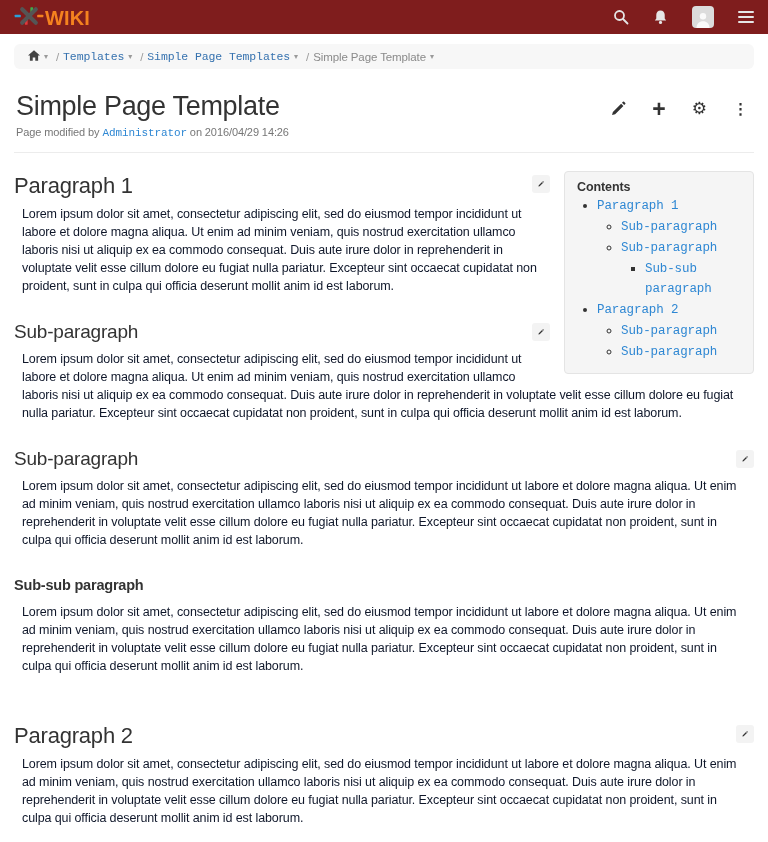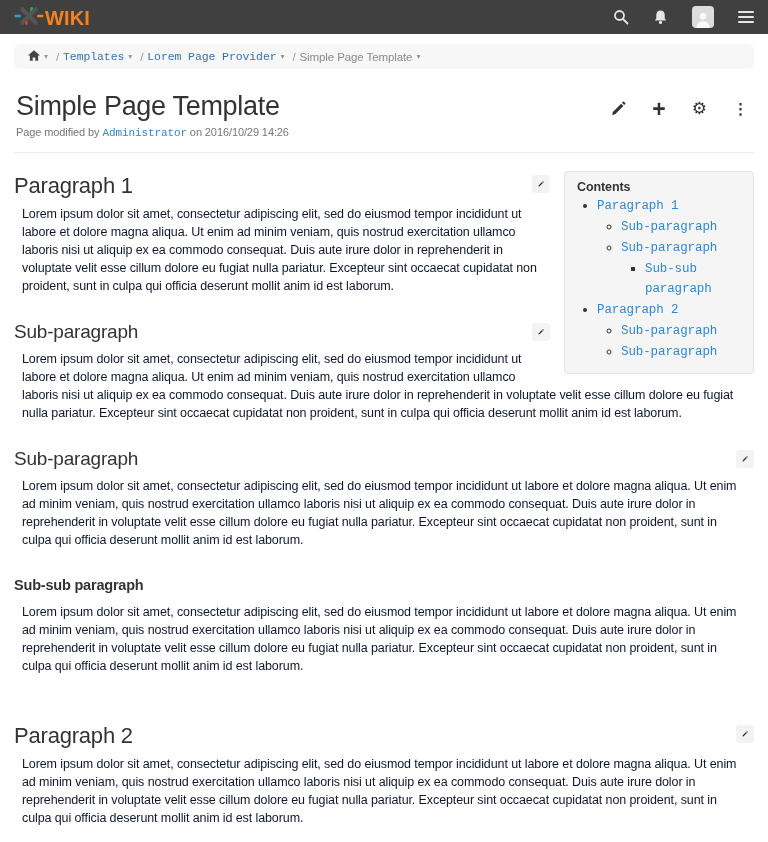--- a/index.html
+++ b/index.html
@@ -7,21 +7,21 @@
   body {
     width:768px;
     font-family:"Liberation Sans","DejaVu Sans",sans-serif;
     font-size:12.5px; color:#333; background:#fff;
     letter-spacing:-0.1px;
   }
   a { text-decoration:none; cursor:pointer;font-family:Liberation Mono, monospace; }
 
   
   .navbar {
-    height:34px; background:#404040; display:flex;
+    height:34px; background:#7f1d1d; display:flex;
     align-items:center; justify-content:space-between; padding:0 14px;
   }
   .logo { display:flex; align-items:center; gap:1px; }
   .logo-wiki {
     color:#f5821f; font-weight:bold; font-size:21px; letter-spacing:0.2px;
     transform:scaleX(.95); transform-origin:left center; line-height:1;
   }
   .nav-icons { display:flex; align-items:center; gap:24px; }
   .nav-btn { background:none; border:0; padding:0; cursor:pointer; display:flex; align-items:center; }
   .avatar {
@@ -136,21 +136,21 @@
         </svg></a>
       <span class="bc-caret">▾</span>
     </span>
     <span class="bc-sep">/</span>
     <span class="bc-item">
       <a class="bc-link">Templates</a>
       <span class="bc-caret">▾</span>
     </span>
     <span class="bc-sep">/</span>
     <span class="bc-item">
-      <a class="bc-link">Lorem Page Provider</a>
+      <a class="bc-link">Simple Page Templates</a>
       <span class="bc-caret">▾</span>
     </span>
     <span class="bc-sep">/</span>
     <span class="bc-item">
       <span class="bc-current">Simple Page Template</span>
       <span class="bc-caret">▾</span>
     </span>
   </nav>
 
 <div class="page-header">
@@ -168,21 +168,21 @@
         <span class="glyph-gear">⚙</span>
       </button>
     <button class="action-btn">
         <span class="glyph-kebab">⋮</span>
       </button>
   </div>
 </div>
 <div class="modified">
   <span>Page modified by</span>
   <a>Administrator</a>
-  <span>on 2016/10/29 14:26</span>
+  <span>on 2016/04/29 14:26</span>
 </div>
 <hr class="title-rule">
 
 <div class="content">
   <div class="toc">
     <div class="toc-title">Contents</div>
     <div id="toc-list">
         <ul>
           <li><a>Paragraph 1</a><ul>
               <li><a>Sub-paragraph</a></li>

